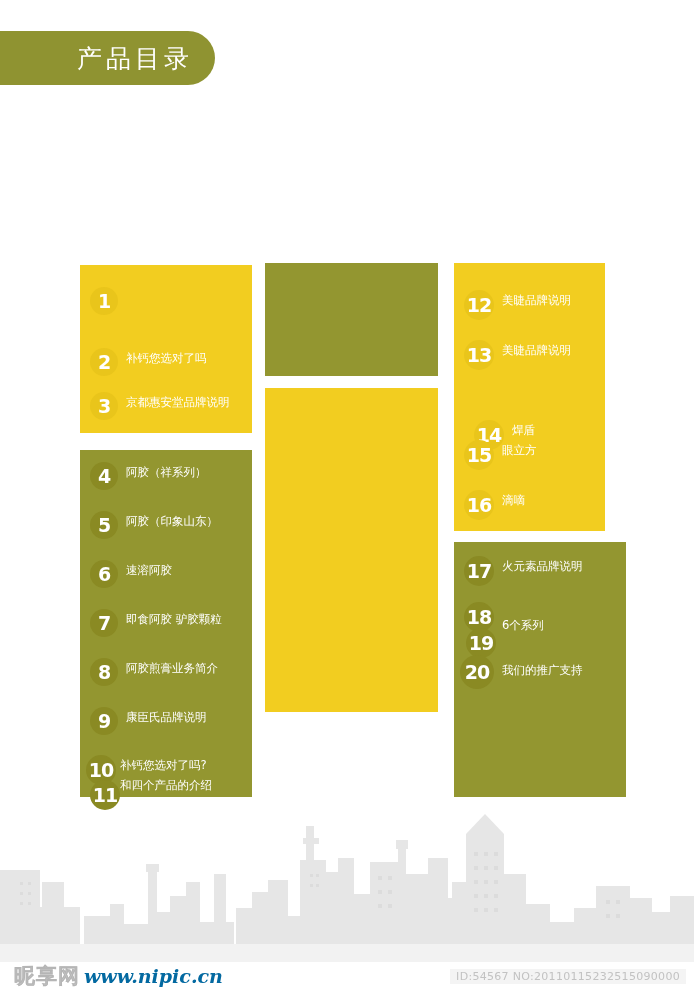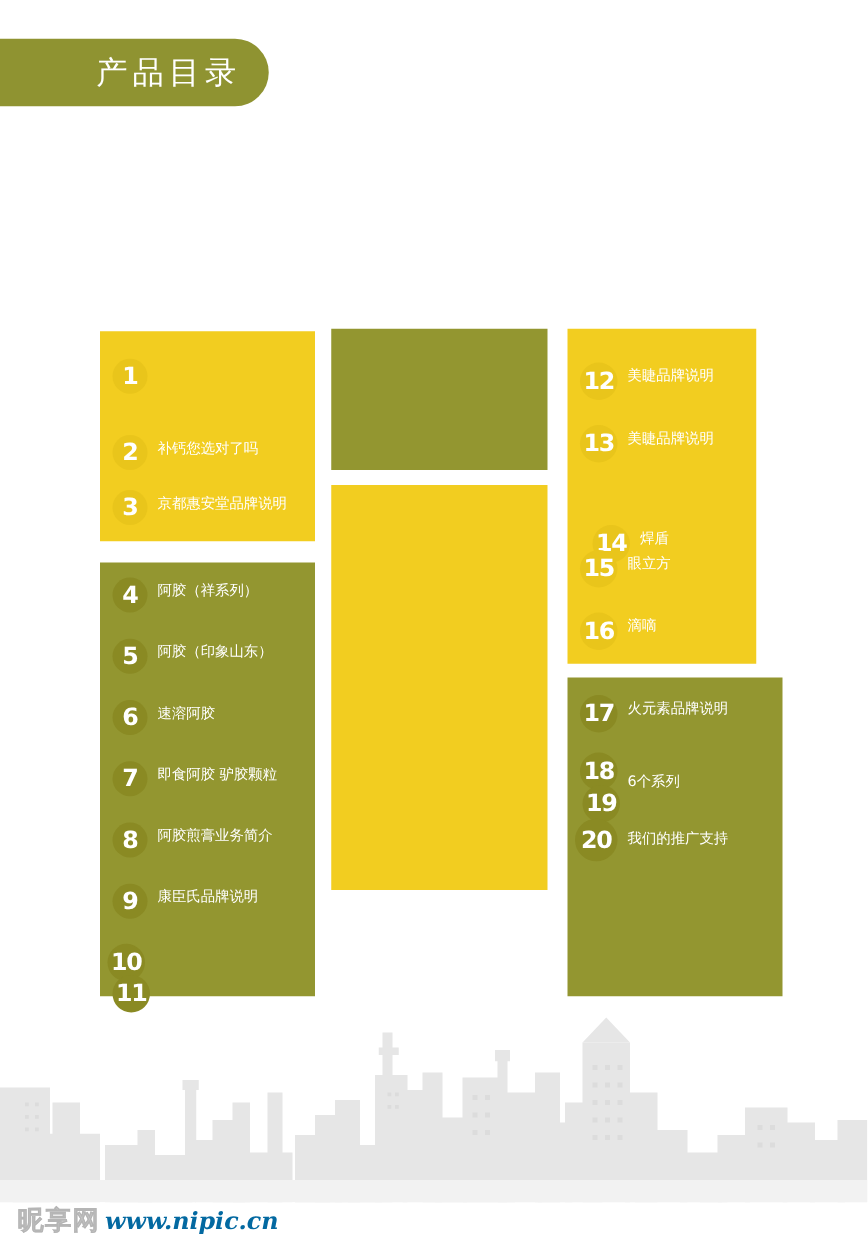--- a/index.html
+++ b/index.html
@@ -217,20 +217,24 @@
   <div class="item" style="left:10px; top:257px;">
     <div class="num sz1 onolive">9</div>
     <div class="labels">
       <div class="label-main">康臣氏品牌说明</div>
     </div>
   </div>
 
   <div style="position:absolute; left:6px; top:256px; width:160px; height:90px;">
     <div class="num sz2 onolive" style="position:absolute; left:0px; top:49px;">10</div>
     <div class="num sz2 onolive" style="position:absolute; left:4px; top:74px;">11</div>
+    <div class="labels" style="position:absolute; left:34px; top:52px; padding:0;">
+      <div class="label-main">补钙您选对了吗?</div>
+      <div class="label-main" style="margin-top:5px;">和四个产品的介绍</div>
+    </div>
   </div>
 </div>
 
 <div class="panel olive" id="panel-mid-top"></div>
 <div class="panel yellow" id="panel-mid-bottom"></div>
 
 <div class="panel yellow" id="panel-right-top">
 
   <div class="item" style="left:10px; top:27px;">
     <div class="num sz2 onyellow">12</div>
@@ -383,13 +387,14 @@
         <rect x="616" y="102" width="4" height="4"></rect>
     </g>
   </svg>
 </div>
 
 <div class="footer-strip">
   <div class="wm-logo">
     <span class="wm-logo-cn">昵享网</span>
     <span class="wm-logo-url">www.nipic.cn</span>
   </div>
+  <div class="wm-id">ID:54567 NO:20110115232515090000</div>
 </div>
 
 </body></html>

